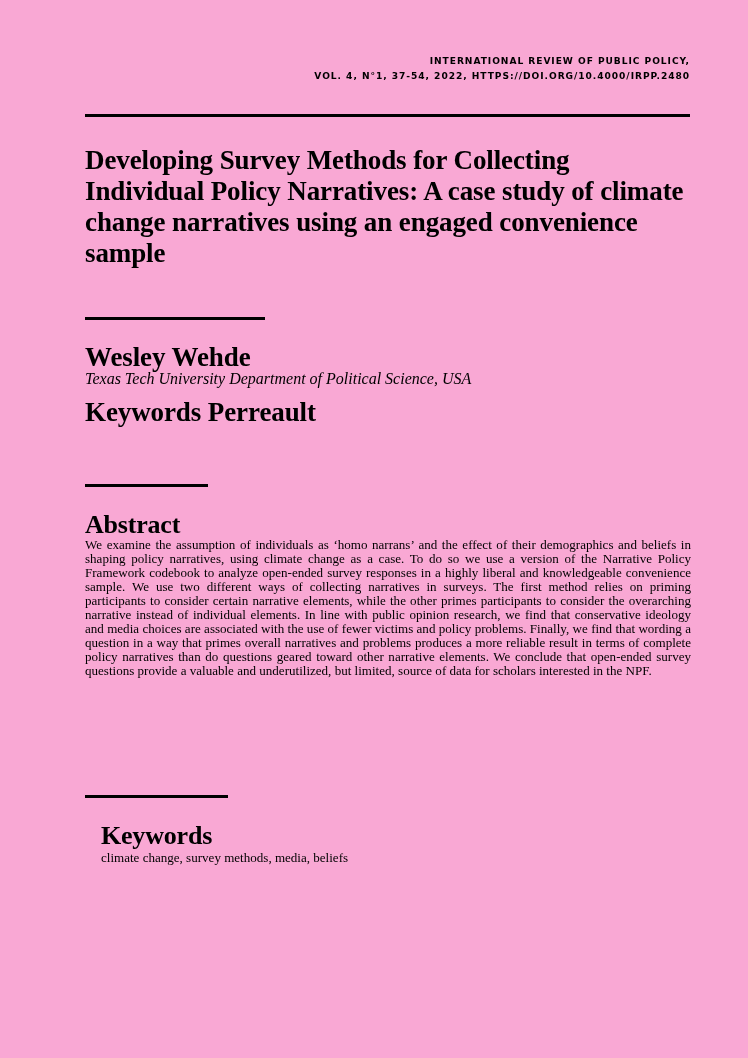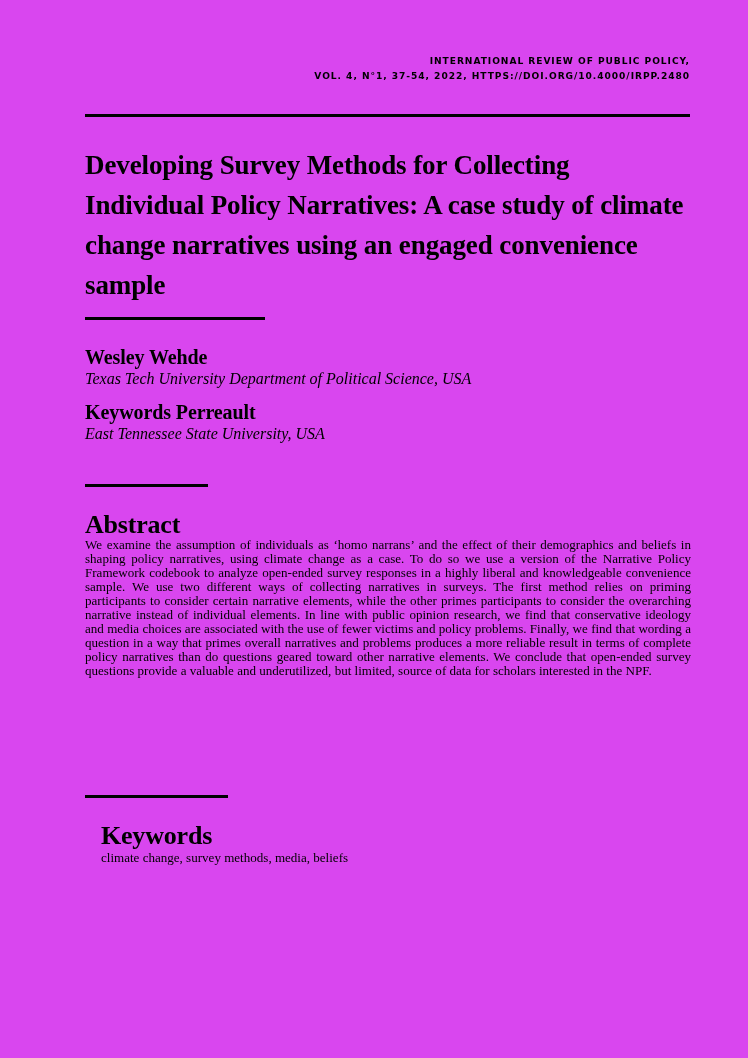--- a/index.html
+++ b/index.html
@@ -4,21 +4,21 @@
 <style>
   html, body {
     margin: 0;
     padding: 0;
     background: #ffffff;
   }
   .page {
     position: relative;
     width: 748px;
     height: 1058px;
-    background: #d946ef;
+    background: #f9a8d4;
     margin: 0 auto;
     overflow: hidden;
     font-family: "Liberation Serif", "DejaVu Serif", serif;
     color: #000000;
   }
 
   
   .journal-header {
     position: absolute;
     left: 85px;
@@ -50,37 +50,37 @@
 
   
   .paper-title {
     position: absolute;
     left: 85px;
     top: 145px;
     width: 600px;
     margin: 0;
     font-size: 27px;
     font-weight: 700;
-    line-height: 40px;
+    line-height: 31px;
     letter-spacing: -0.1px;
     color: #000000;
   }
 
   
   .authors {
     position: absolute;
     left: 85px;
     top: 345px;
     width: 600px;
   }
   .author-block { margin: 0 0 14px 0; }
   .author-block:last-child { margin-bottom: 0; }
   .author-name {
     margin: 0;
-    font-size: 20px;
+    font-size: 27px;
     font-weight: 700;
     line-height: 25px;
     letter-spacing: -0.1px;
   }
   .author-affil {
     margin: 1px 0 0 0;
     font-size: 16px;
     font-style: italic;
     line-height: 15px;
   }
@@ -138,21 +138,20 @@
 
   <div class="rule rule-title"></div>
 
   <div class="authors">
     <div class="author-block">
       <p class="author-name">Wesley Wehde</p>
       <p class="author-affil">Texas Tech University Department of Political Science, USA</p>
     </div>
     <div class="author-block">
       <p class="author-name">Keywords Perreault</p>
-      <p class="author-affil">East Tennessee State University, USA</p>
     </div>
   </div>
 
   <div class="rule rule-auth"></div>
 
   <div class="abstract-section">
     <h2 class="section-heading">Abstract</h2>
     <p class="abstract-body">We examine the assumption of individuals as ‘homo narrans’ and the effect of their demographics and beliefs in shaping policy narratives, using climate change as a case. To do so we use a version of the Narrative Policy Framework codebook to analyze open-ended survey responses in a highly liberal and knowledgeable convenience sample. We use two different ways of collecting narratives in surveys. The first method relies on priming participants to consider certain narrative elements, while the other primes participants to consider the overarching narrative instead of individual elements. In line with public opinion research, we find that conservative ideology and media choices are associated with the use of fewer victims and policy problems. Finally, we find that wording a question in a way that primes overall narratives and problems produces a more reliable result in terms of complete policy narratives than do questions geared toward other narrative elements. We conclude that open-ended survey questions provide a valuable and underutilized, but limited, source of data for scholars interested in the NPF.</p>
   </div>
 

